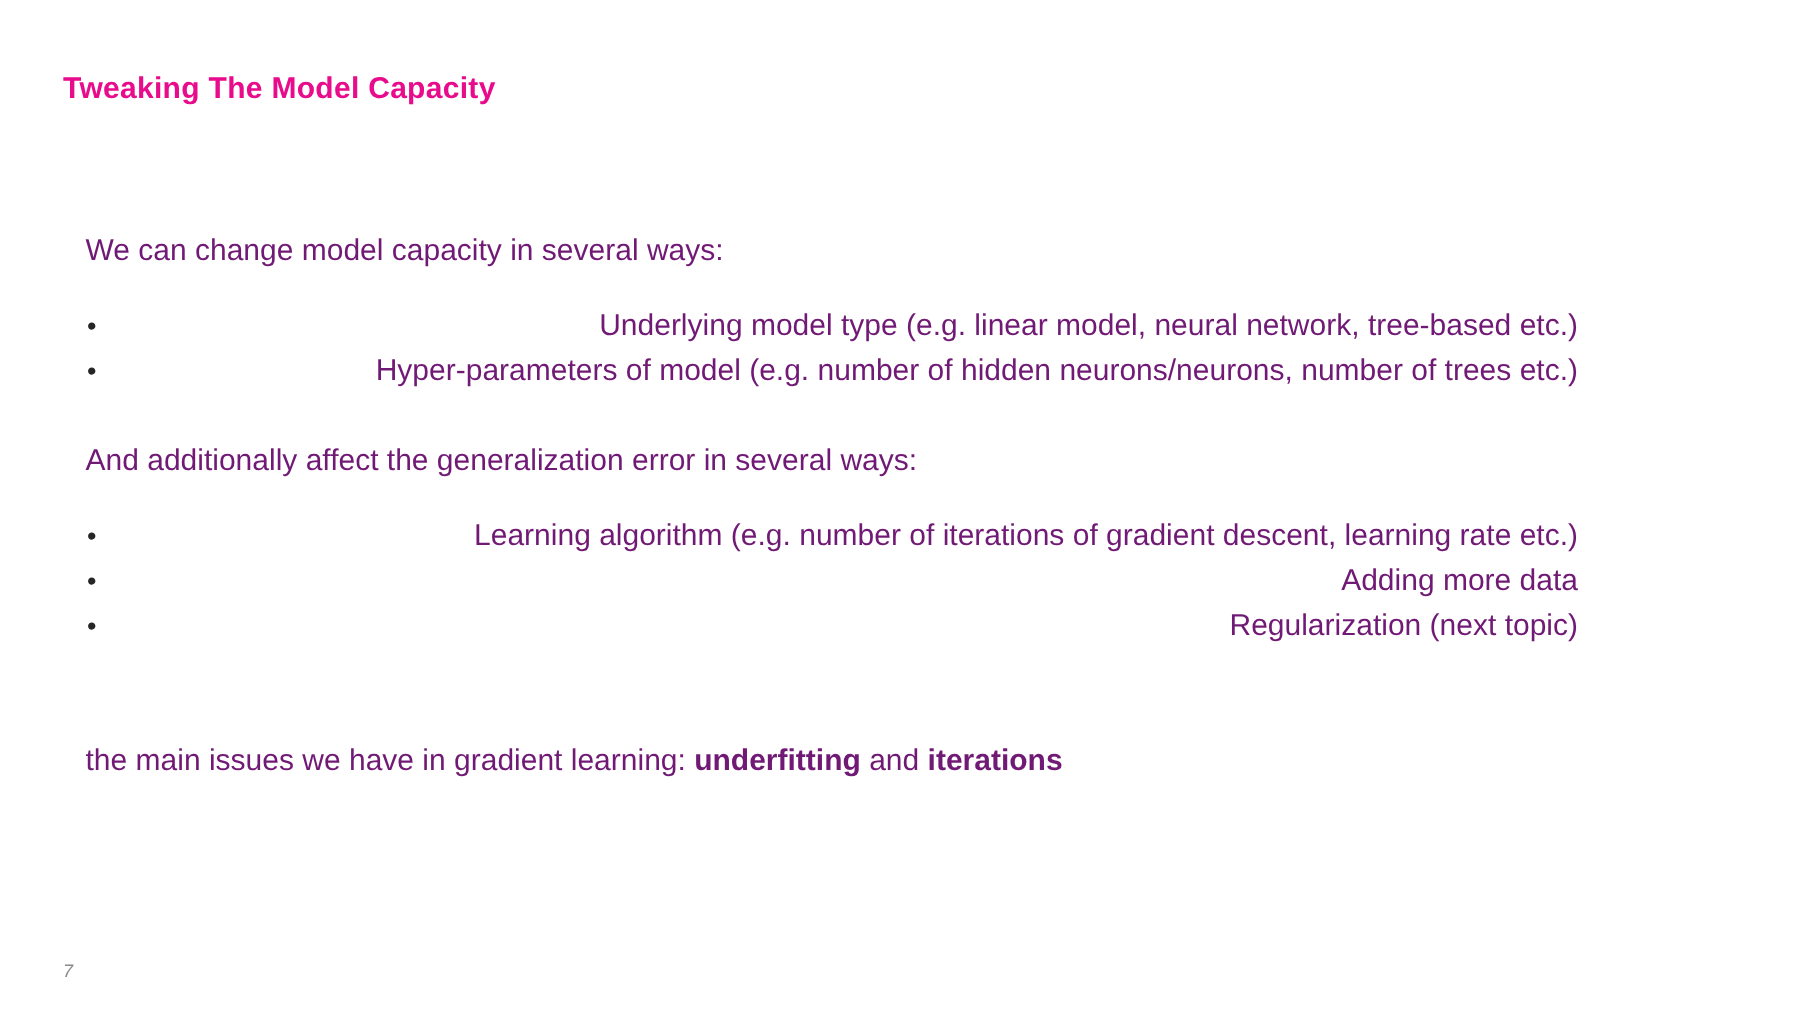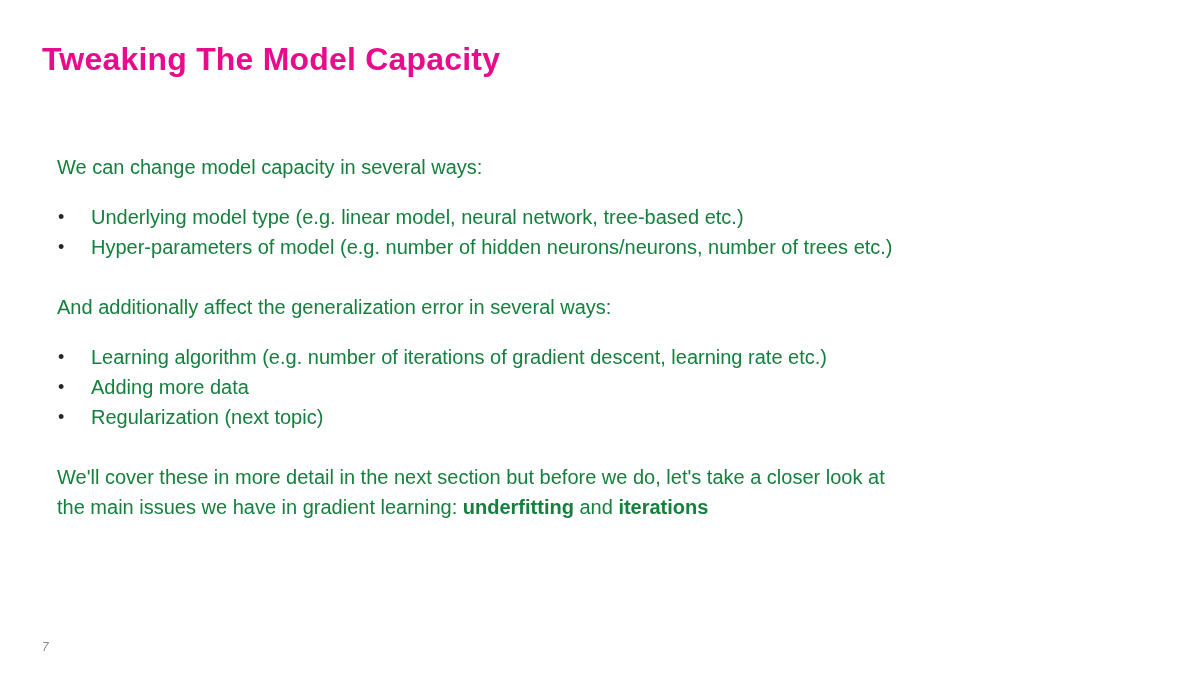--- a/index.html
+++ b/index.html
@@ -9,43 +9,44 @@
     width: 1200px;
     height: 675px;
     background: #ffffff;
     font-family: "Liberation Sans", sans-serif;
     overflow: hidden;
   }
   .slide-title {
     position: absolute;
     left: 42px;
     top: 42px;
-    font-size: 32px;
+    font-size: 20px;
     line-height: 34px;
     font-weight: 700;
     color: #e80b8c;
     letter-spacing: 0.2px;
     text-align: center;
   }
   .content {
     position: absolute;
     left: 57px;
     top: 152px;
     width: 995px;
     font-size: 20px;
     line-height: 30px;
-    color: #15803d;
+    color: #701a75;
   }
   .content p.intro {
     margin: 0 0 20px 0;
   }
   .content ul.bullet-list {
     list-style: none;
     margin: 4px 0 30px 0;
     padding: 0;
+    text-align: right;
   }
   .content ul.bullet-list li {
     position: relative;
     padding-left: 34px;
   }
   .content ul.bullet-list li::before {
     content: "\2022";
     position: absolute;
     left: 1px;
     top: 0;
@@ -85,19 +86,19 @@
     </ul>
 
     <p class="intro">And additionally affect the generalization error in several ways:</p>
 
     <ul class="bullet-list">
       <li>Learning algorithm (e.g. number of iterations of gradient descent, learning rate etc.)</li>
       <li>Adding more data</li>
       <li>Regularization (next topic)</li>
     </ul>
 
-    <p class="closing"><span>We'll cover these in more detail in the next section but before we do, let's take a closer look at</span><br><span>the main issues we have in gradient learning: </span><span class="term">underfitting</span><span> and </span><span class="term">iterations</span></p>
+    <p class="closing"><br><span>the main issues we have in gradient learning: </span><span class="term">underfitting</span><span> and </span><span class="term">iterations</span></p>
 
   </div>
 
   <div class="page-number">7</div>
 
 </div>
 
 </body></html>

